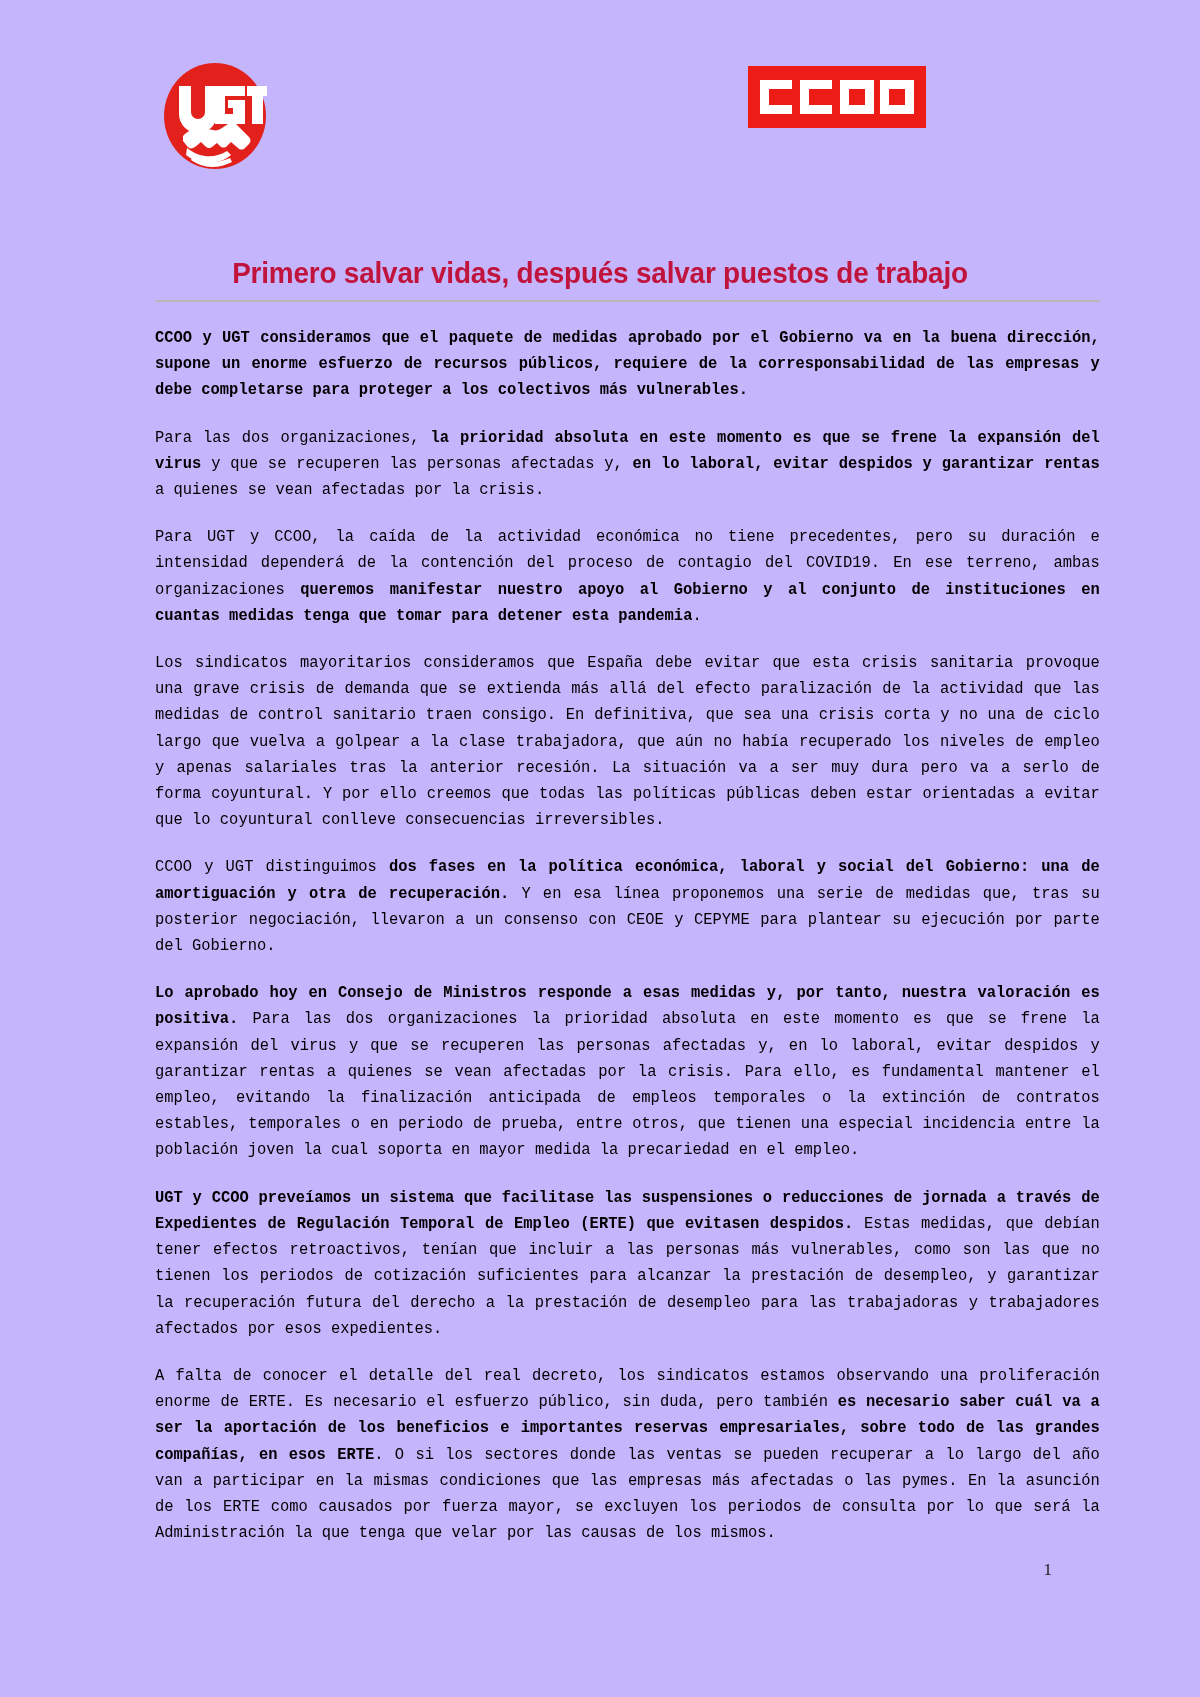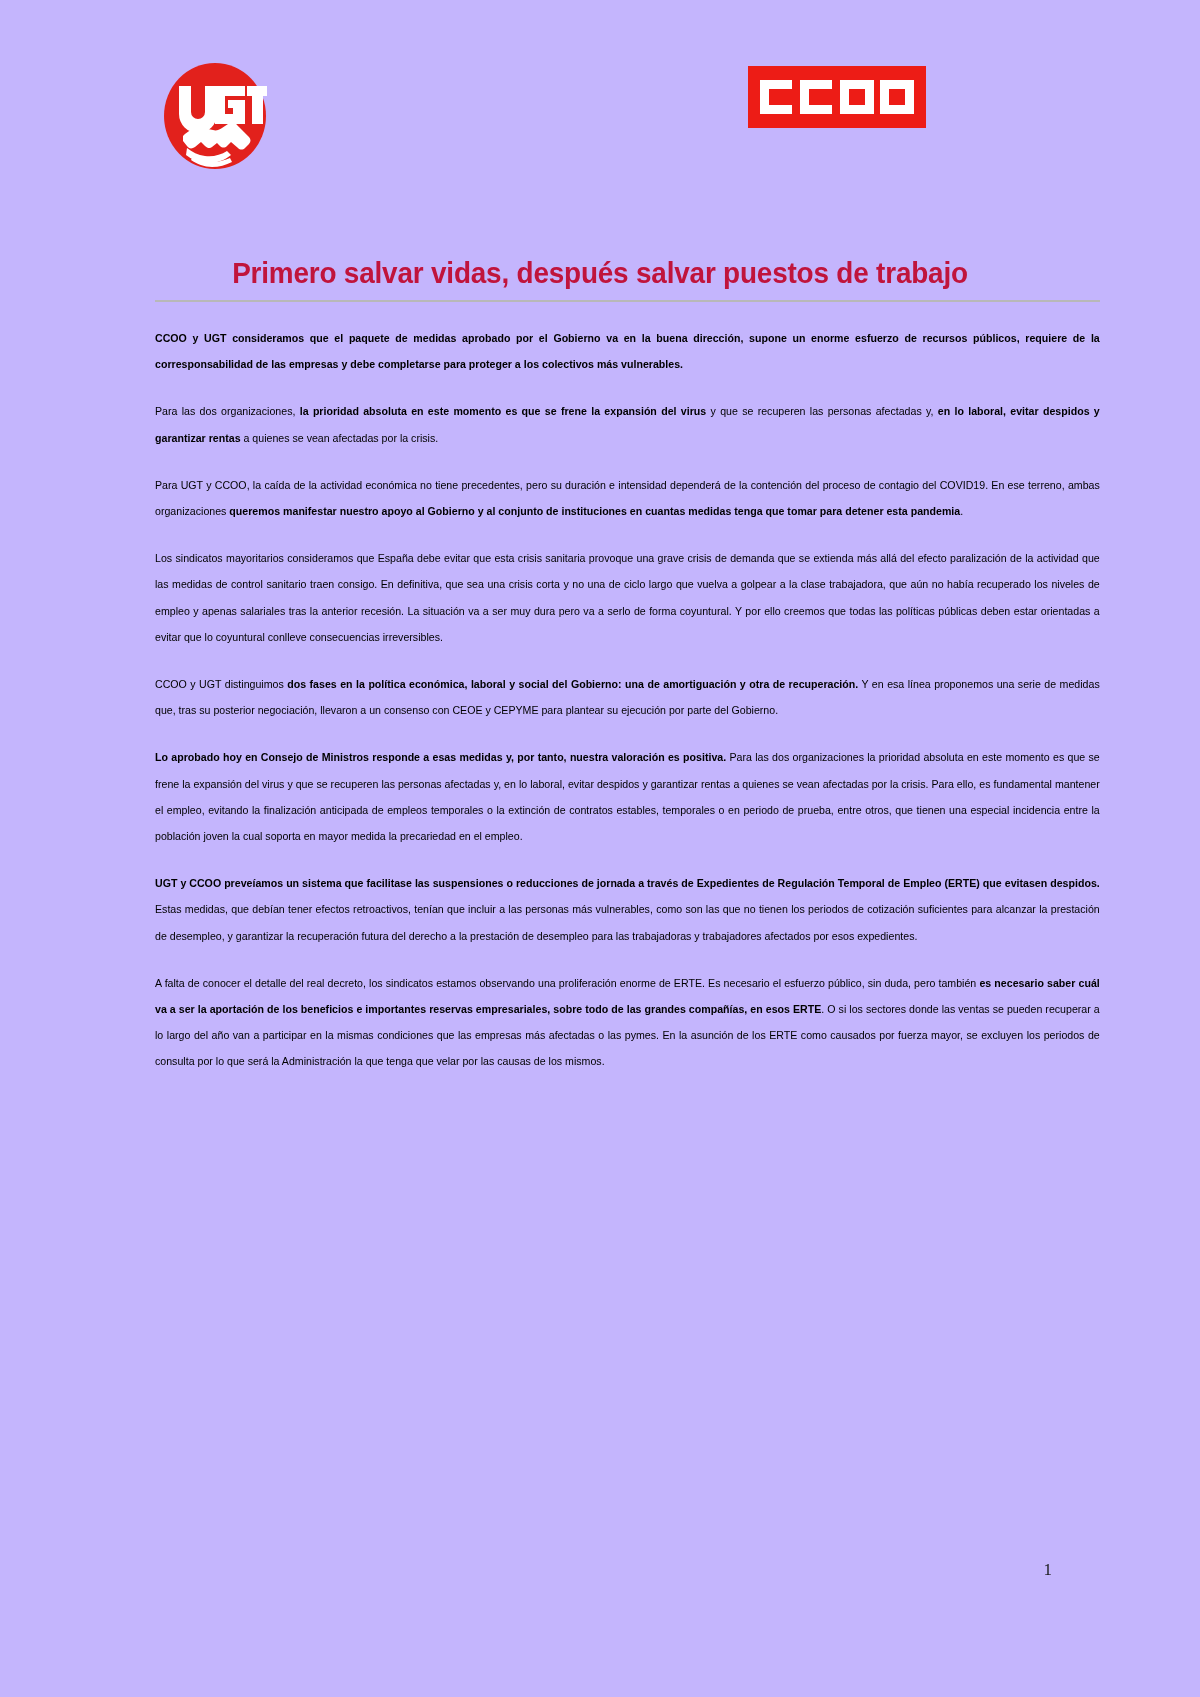--- a/index.html
+++ b/index.html
@@ -73,22 +73,22 @@
     height: 2px;
     background: #b8b8b8;
   }
 
   
   .content {
     position: absolute;
     left: 155px;
     top: 325px;
     width: 945px;
-    font-family: Liberation Sans, sans-serif;
-    font-size: 11px;
+    font-family: Liberation Mono, monospace;
+    font-size: 16px;
     line-height: 26.2px;
     color: #000000;
     text-align: justify;
     -webkit-font-smoothing: antialiased;
   }
   .content p {
     margin: 0 0 21px 0;
     
     transform: scaleX(0.965);
     transform-origin: left top;

